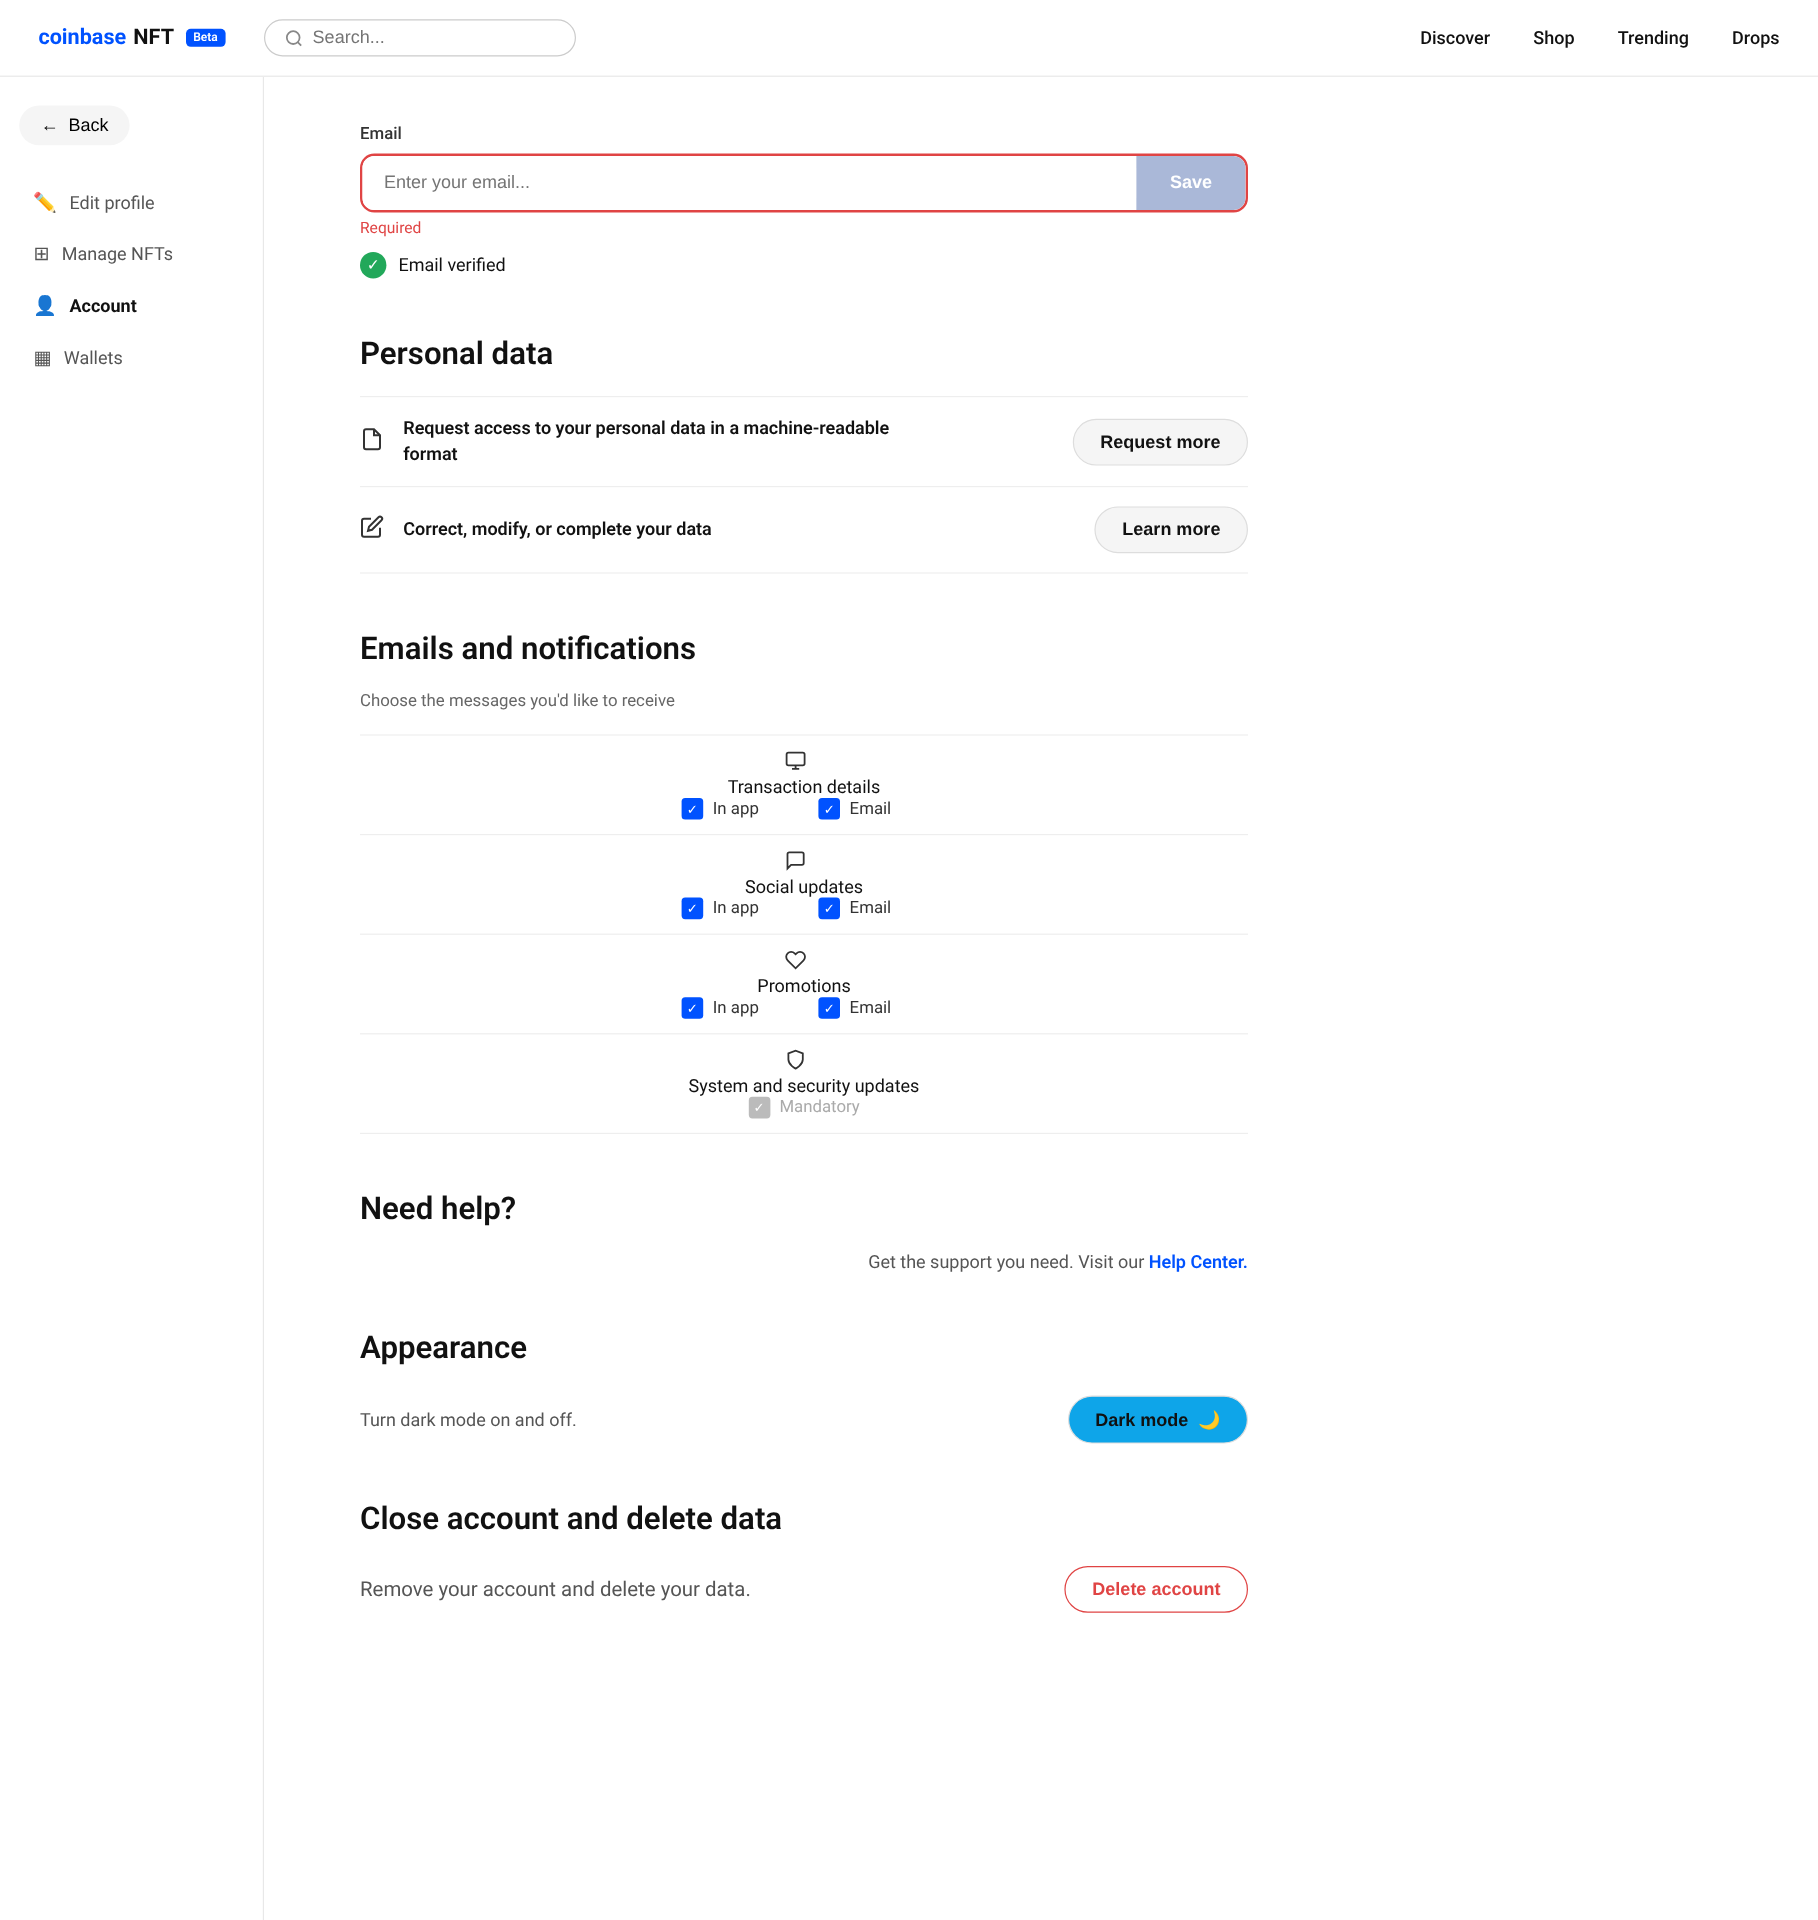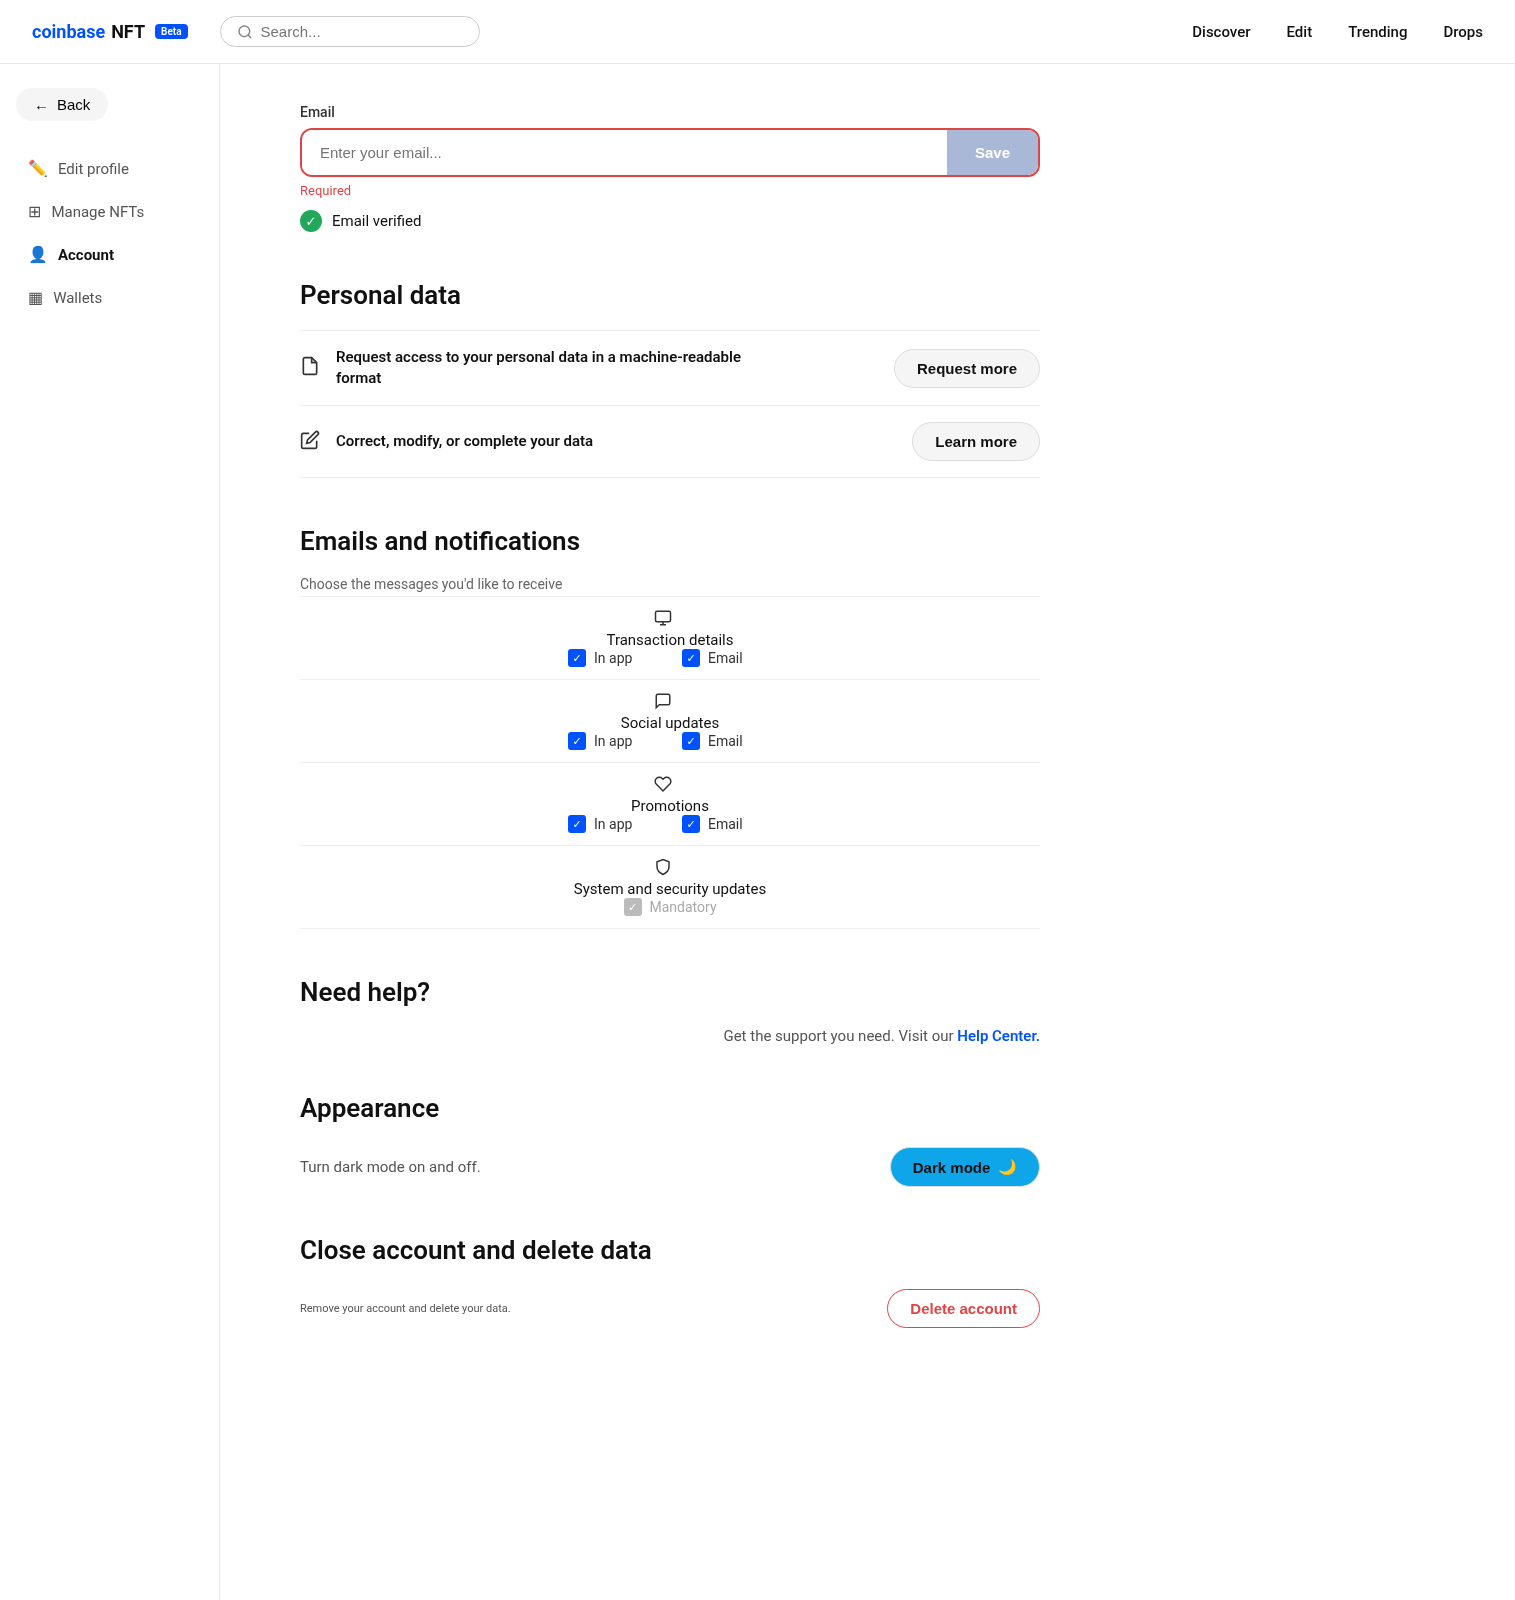--- a/index.html
+++ b/index.html
@@ -68,21 +68,21 @@
     .data-row:last-child { border-bottom: 1px solid #eee; }
     .data-row-left { display: flex; align-items: center; gap: 16px; }
     .data-row-icon { font-size: 18px; color: #333; }
     .data-row-text { font-size: 15px; font-weight: 600; max-width: 420px; line-height: 1.4; }
     .outline-btn {
       background: #f5f5f5; border: 1.5px solid #ddd; border-radius: 24px;
       padding: 10px 22px; font-size: 15px; font-weight: 600; cursor: pointer; white-space: nowrap; color: #111;
     }
 
     
-    .notif-subtitle { font-size: 14px; color: #666; margin-bottom: 4px; }
+    .notif-subtitle { font-size: 14px; color: #666; margin-bottom: 20px; }
     .notif-row { display: flex; align-items: center; padding: 12px 0; border-top: 1px solid #eee; flex-direction: column; }
     .notif-row:last-child { border-bottom: 1px solid #eee; }
     .notif-row-icon { font-size: 16px; color: #333; margin-right: 14px; flex-shrink: 0; }
     .notif-row-label { font-size: 15px; flex: 1; }
     .notif-checks { display: flex; align-items: center; gap: 24px; }
     .check-pair { display: flex; align-items: center; gap: 8px; min-width: 90px; }
     .checkbox-blue {
       width: 18px; height: 18px; background: #0052ff; border-radius: 3px;
       display: flex; align-items: center; justify-content: center; color: #fff; font-size: 11px; flex-shrink: 0;
     }
@@ -100,21 +100,21 @@
     
     .appearance-row { display: flex; align-items: center; justify-content: space-between; padding-top: 4px; }
     .appearance-text { font-size: 15px; color: #555; }
     .dark-mode-btn {
       background: #0ea5e9; border: 1.5px solid #ddd; border-radius: 24px;
       padding: 10px 22px; font-size: 15px; font-weight: 600; cursor: pointer; display: flex; align-items: center; gap: 8px; color: #111;
     }
 
     
     .delete-row { display: flex; align-items: center; justify-content: space-between; padding-top: 4px; }
-    .delete-text { font-size: 11px; color: #555; }
+    .delete-text { font-size: 17px; color: #555; }
     .delete-btn {
       background: #fff; border: 1.5px solid #e04444; border-radius: 24px;
       padding: 10px 22px; font-size: 15px; font-weight: 600; cursor: pointer; color: #e04444; white-space: nowrap;
     }
   </style>
 </head>
 <body>
 
 <nav class="topnav">
   <div class="logo-area">
@@ -124,21 +124,21 @@
   </div>
   <div class="search-bar">
     <svg class="search-icon-svg" width="16" height="16" viewBox="0 0 24 24" fill="none" stroke="#888" stroke-width="2.2">
         <circle cx="11" cy="11" r="8"></circle>
         <line x1="21" y1="21" x2="16.65" y2="16.65"></line>
       </svg>
     <input type="text" placeholder="Search..." style="">
   </div>
   <div class="nav-links">
     <a class="nav-link">Discover</a>
-    <a class="nav-link">Edit</a>
+    <a class="nav-link">Shop</a>
     <a class="nav-link">Trending</a>
     <a class="nav-link">Drops</a>
   </div>
 </nav>
 
 <div class="layout">
 
   <aside class="sidebar">
     <button class="back-btn">
       <span>←</span>

